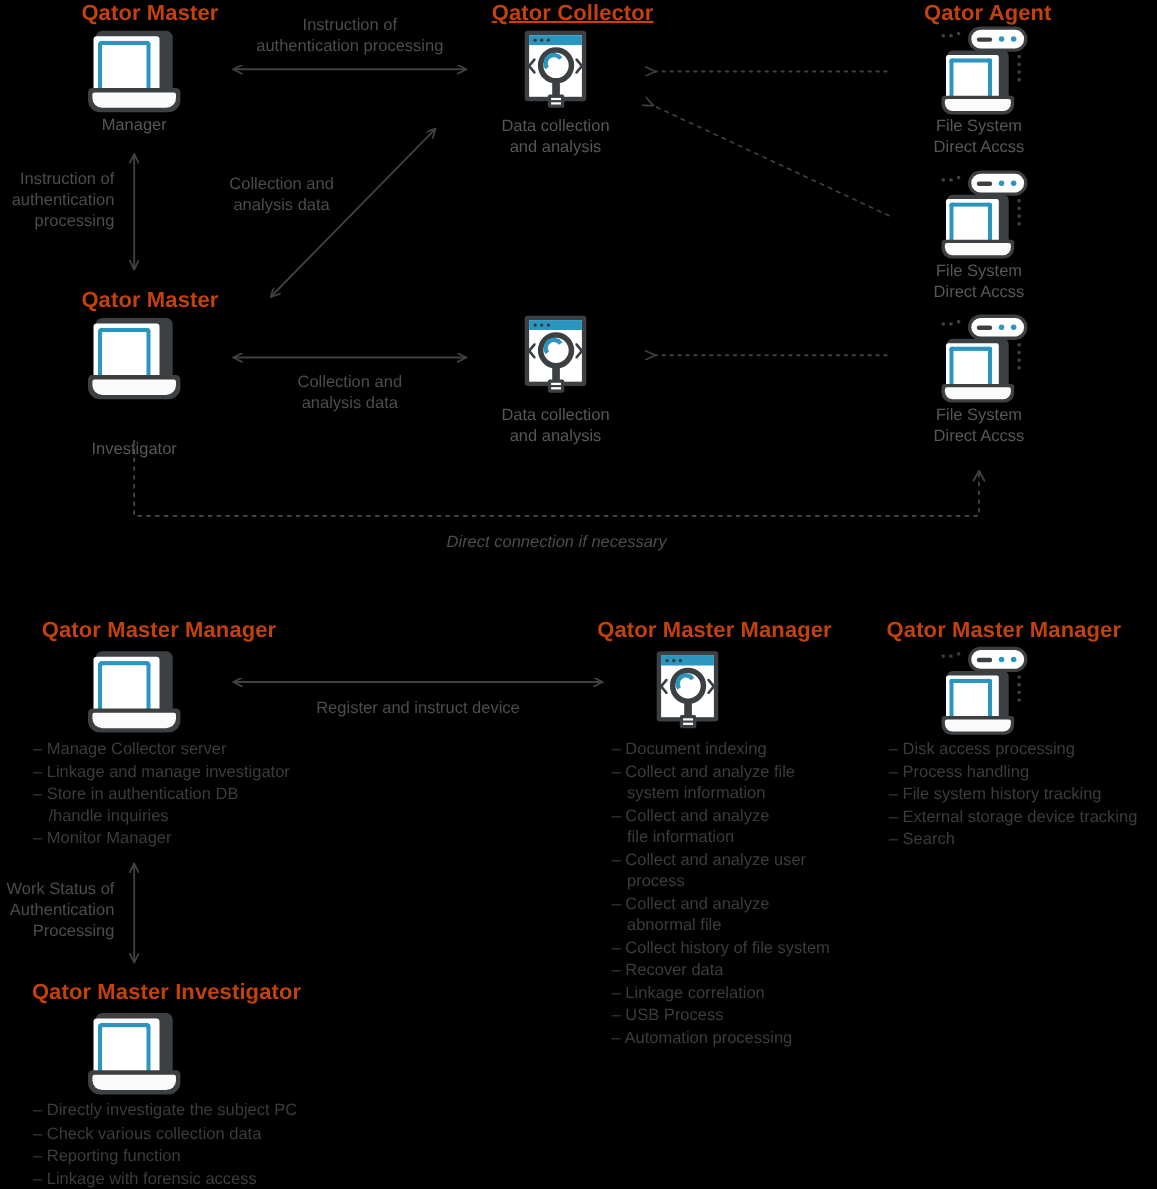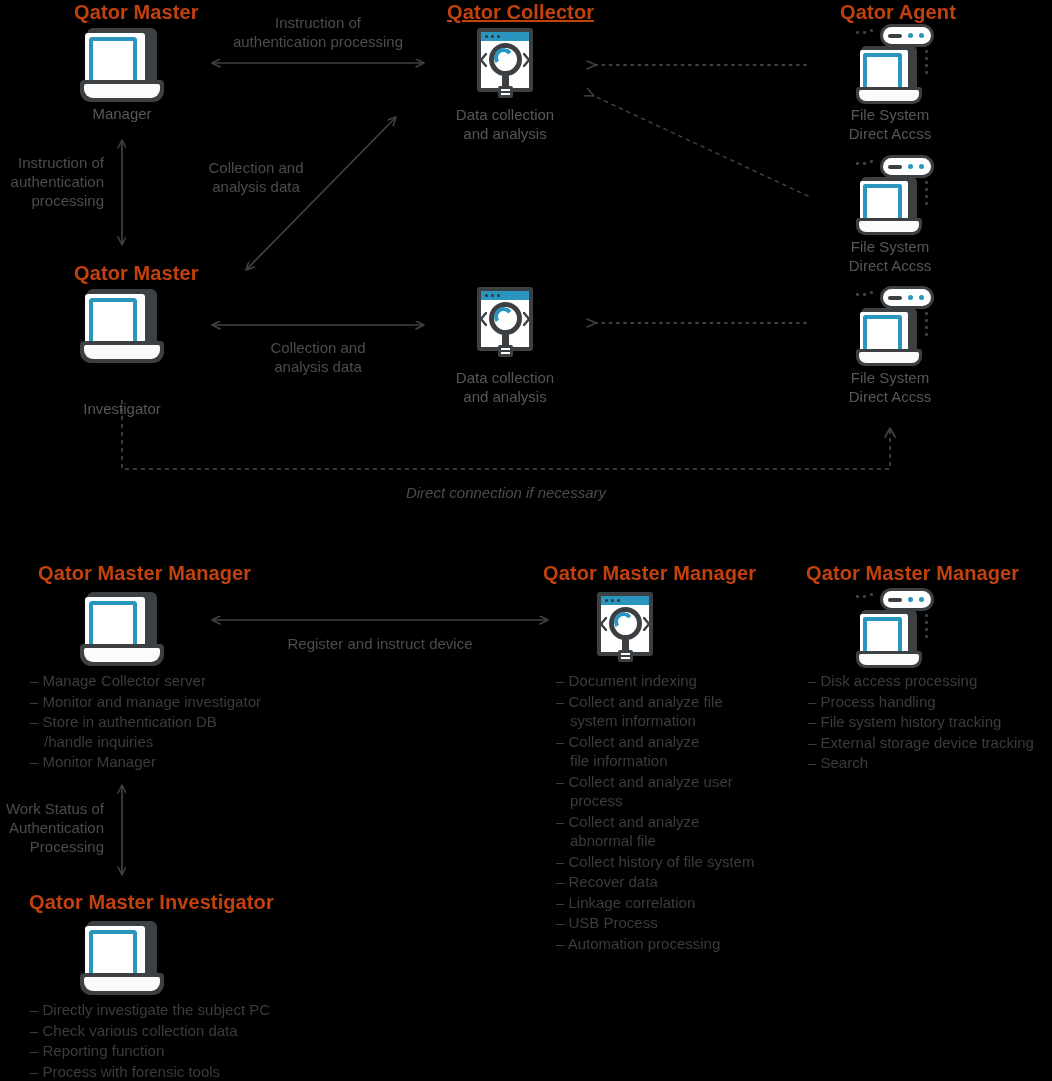--- a/index.html
+++ b/index.html
@@ -399,21 +399,21 @@
       <div class="lid"></div>
         <div class="lidin"></div>
         <div class="scr"></div>
       <div class="base"></div>
         <div class="basecut"></div>
         <div class="basein"></div>
     </div>
   </div>
   <div class="abs bullets" style="left:30px;top:671px;width:320px;">
     <span class="bi">– Manage Collector server</span>
-    <span class="bi">– Monitor and manage investigator</span>
+    <span class="bi">– Linkage and manage investigator</span>
     <span class="bi">– Store in authentication DB
 /handle inquiries</span>
     <span class="bi">– Monitor Manager</span>
   </div>
 
   <div class="abs lbl" style="left:260px;top:634px;width:240px;">Register and instruct device</div>
 
   <div class="abs lbl-r" style="left:-8px;top:799px;width:112px;">Work Status of
 Authentication
 Processing</div>
@@ -426,21 +426,21 @@
         <div class="scr"></div>
       <div class="base"></div>
         <div class="basecut"></div>
         <div class="basein"></div>
     </div>
   </div>
   <div class="abs bullets" style="left:30px;top:1000px;width:340px;">
     <span class="bi">– Directly investigate the subject PC</span>
     <span class="bi">– Check various collection data</span>
     <span class="bi">– Reporting function</span>
-    <span class="bi">– Process with forensic tools</span>
+    <span class="bi">– Linkage with forensic access</span>
   </div>
 
   <div class="abs hdr" style="left:543px;top:561px;">Qator Master Manager</div>
   <div class="abs ico" style="left:589px;top:592px;">
     <div class="browser">
       <div class="frame"></div>
         <div class="page"></div>
         <div class="tbar"></div>
       <div class="dot" style="left:16px;"></div>
       <div class="dot" style="left:22px;"></div>

